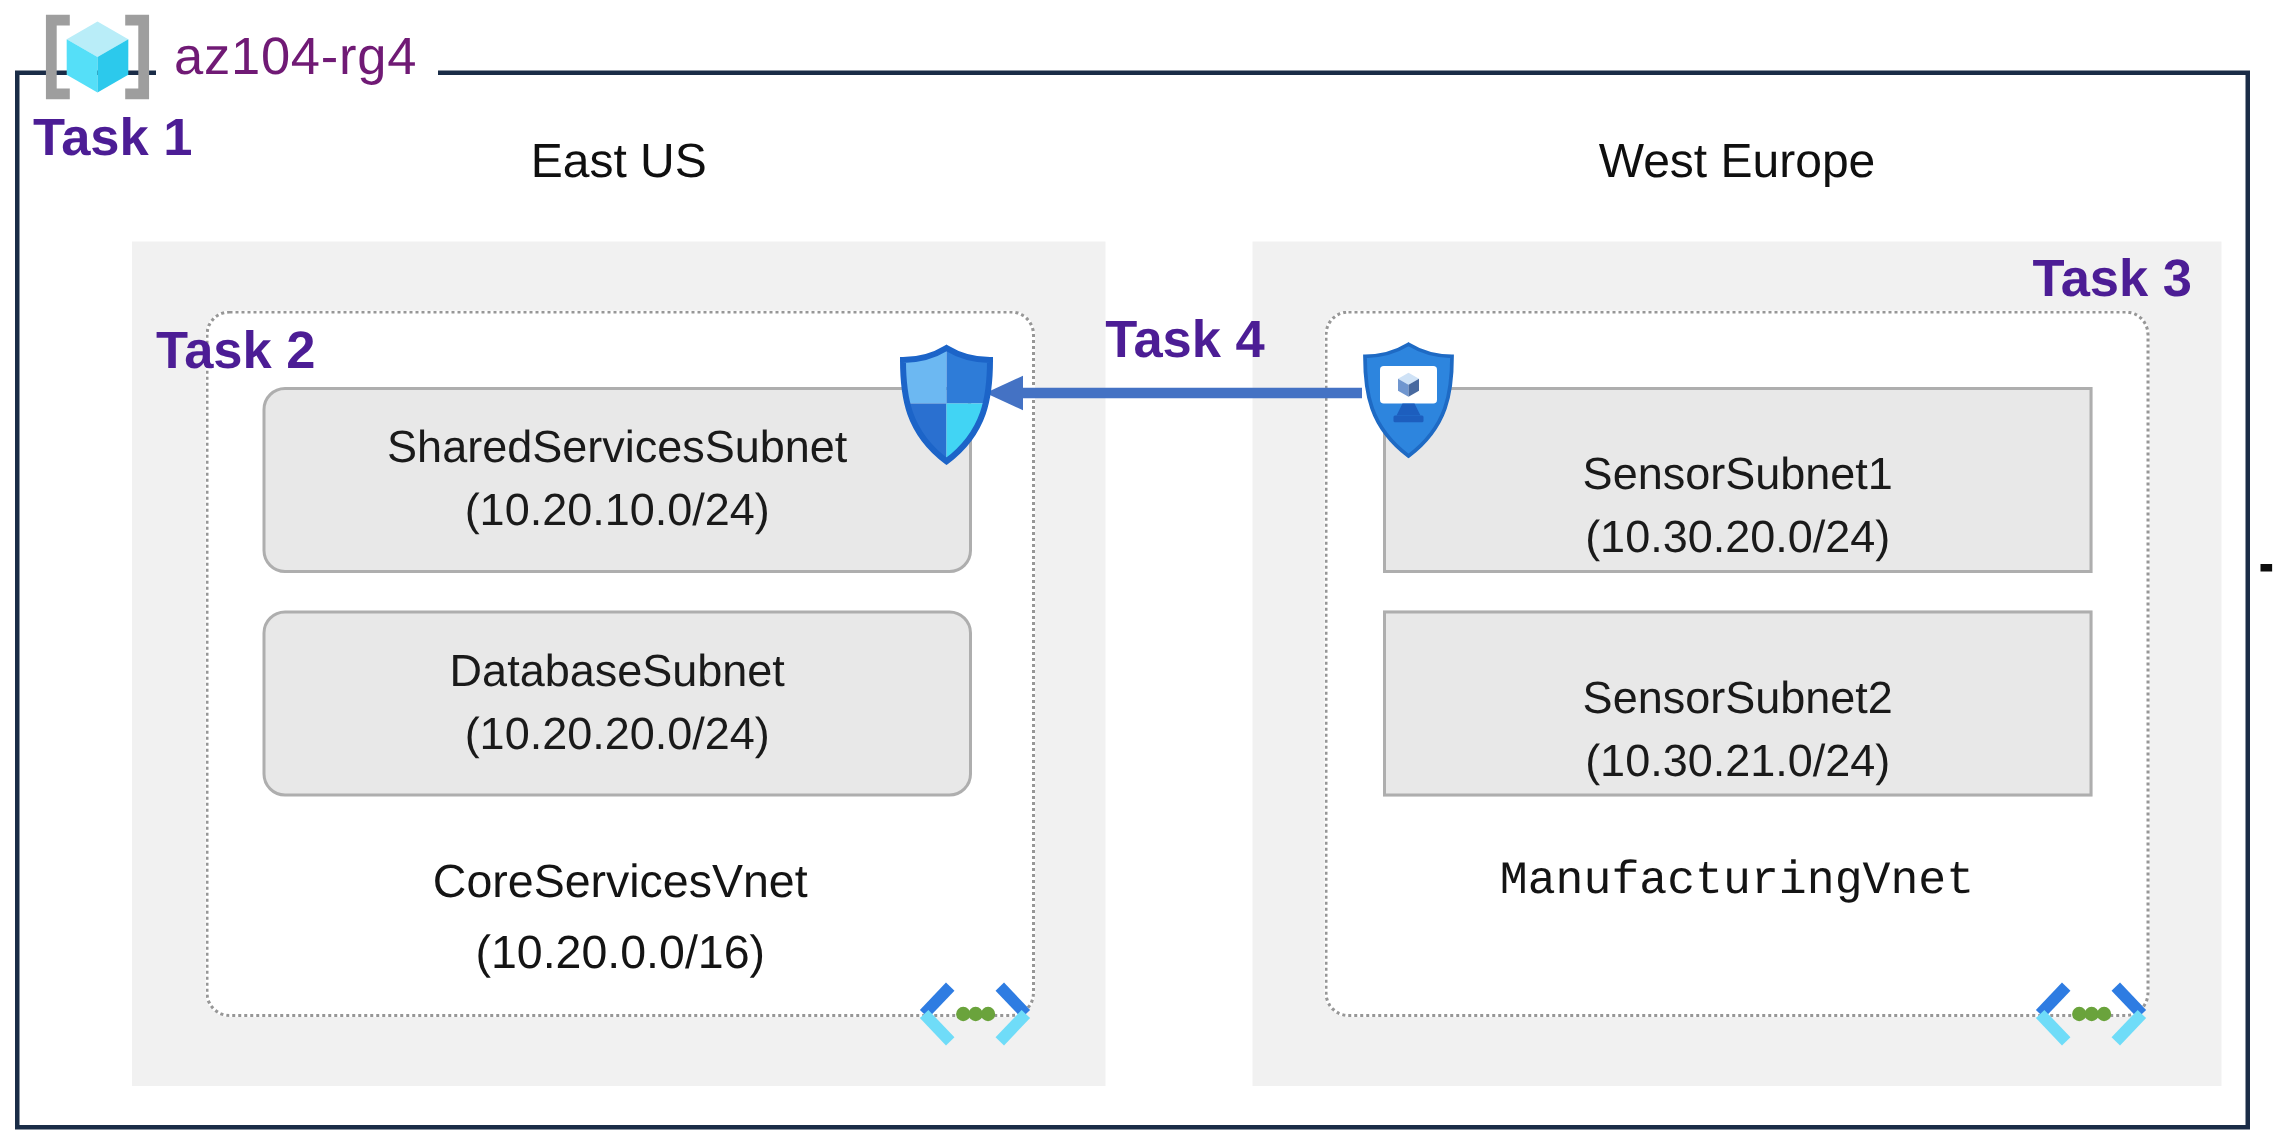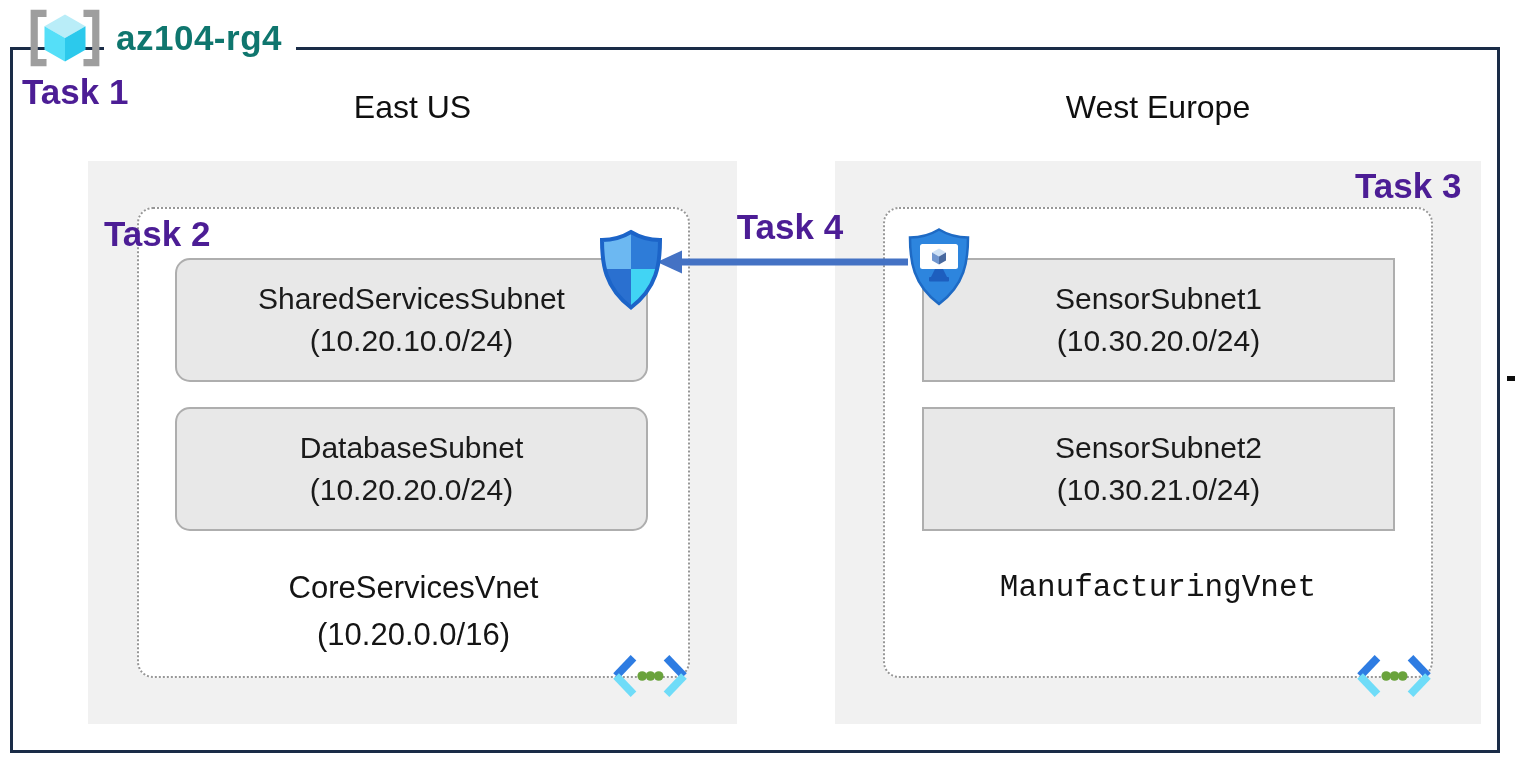--- a/index.html
+++ b/index.html
@@ -5,21 +5,21 @@
   * { margin:0; padding:0; box-sizing:border-box; }
   html,body { background:#fff; }
   body { font-family:"Liberation Sans", sans-serif; }
   .stage { position:relative; width:1515px; height:757px; background:#fff; overflow:hidden; }
 
   .frame { position:absolute; left:10px; top:47px; width:1490px; height:706px;
            border:3px solid #1a2c47; background:transparent; }
 
   .legend { position:absolute; left:26px; top:6px; height:64px; display:flex; align-items:center; z-index:6; }
   .legend .rg-icon { width:78px; height:58px; }
-  .rg-title { font-size:35px; font-weight:700; color:#0f766e; background:#fff;
+  .rg-title { font-size:35px; font-weight:400; color:#701a75; background:#fff;
               padding:0 14px 0 12px; letter-spacing:0.5px; }
 
   .task { position:absolute; font-size:35px; font-weight:700; color:#4c1d95; z-index:6; }
   .t1 { left:22px;  top:72px; }
   .t2 { left:104px; top:166px;margin-top:48px; }
   .t3 { left:1355px; top:166px; }
   .t4 { left:690px; top:207px; width:200px; text-align:center; }
 
   .region-label { position:absolute; top:89px; font-size:32px; color:#0f0f0f; text-align:center; z-index:2; }
   .region-label.east { left:88px;  width:649px; }
@@ -32,21 +32,21 @@
   .vnet-box { position:absolute; top:207px; height:471px; background:#ffffff;
               border:2px dotted #979797; border-radius:16px; z-index:2; }
   .vnet-box.left  { left:137px; width:553px; }
   .vnet-box.right { left:883px; width:550px; }
 
   .subnet { position:absolute; width:473px; height:124px; background:#e8e8e8;
             border:2px solid #aeaeae; display:flex; flex-direction:column;
             justify-content:center; align-items:center; z-index:3;
             font-size:30px; color:#1a1a1a; line-height:42px; text-align:center; }
   .sn-l { left:175px;border-radius:15px; }
-  .sn-r { left:922px; }
+  .sn-r { left:922px;justify-content:flex-end; }
   .row1 { top:258px; }
   .row2 { top:407px; }
 
   .vnet-label { position:absolute; top:564px; text-align:center; z-index:3;
                 font-size:31px; color:#141414; line-height:47px; }
   .vnet-label.left  { left:137px; width:553px; }
   .vnet-label.right { left:883px; width:550px;font-family:Liberation Mono, monospace; }
 
   .vnet-icon { position:absolute; width:80px; height:50px; z-index:5; }
   .vnet-icon.left  { left:610px;  top:651px; }

